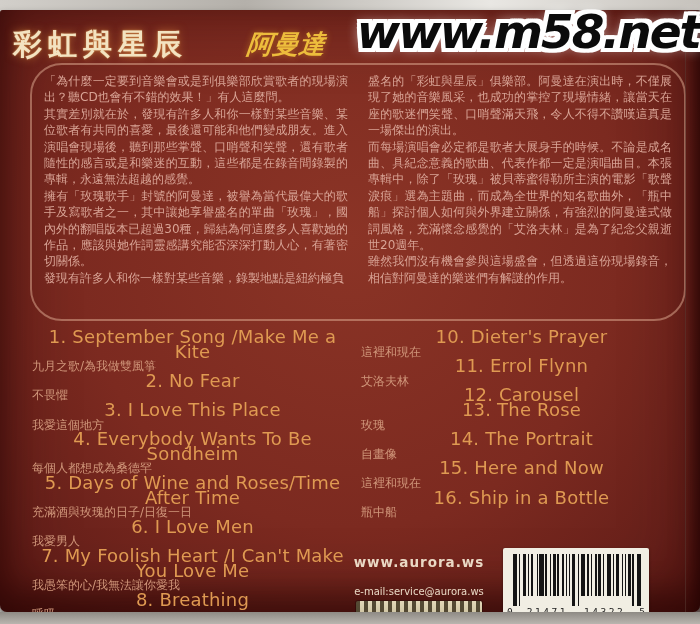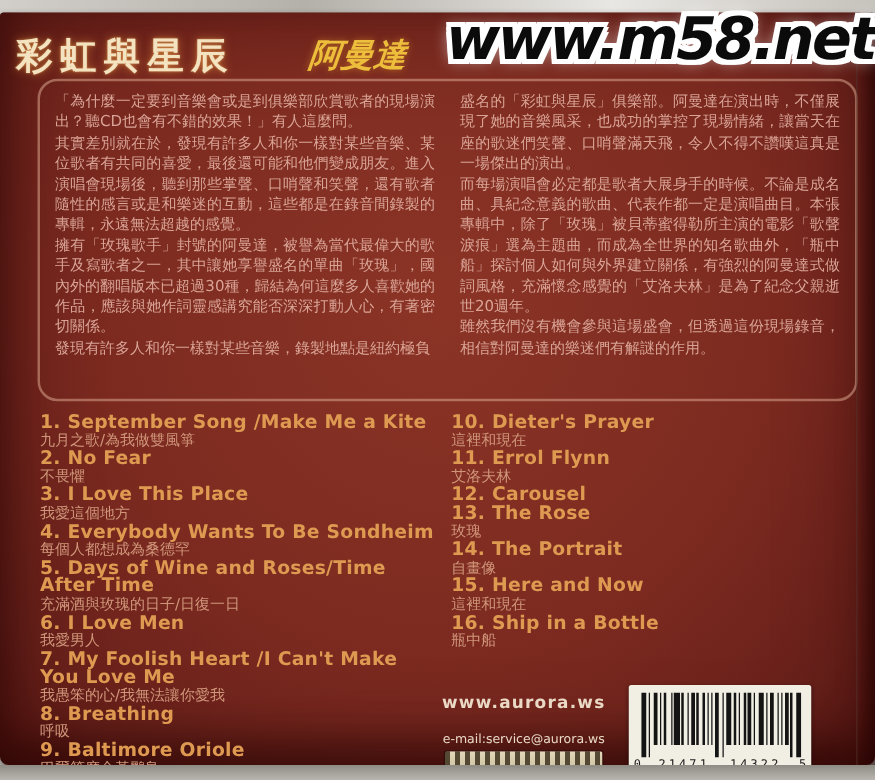--- a/index.html
+++ b/index.html
@@ -41,33 +41,33 @@
     font-size:47px;font-weight:bold;font-style:italic;letter-spacing:-2px;
     color:#0b0b0b;white-space:nowrap;
     text-shadow:
       -4px -4px 0 #fff,4px -4px 0 #fff,-4px 4px 0 #fff,4px 4px 0 #fff,
       -4px 0 0 #fff,4px 0 0 #fff,0 -4px 0 #fff,0 4px 0 #fff,
       -2px -2px 0 #fff,2px 2px 0 #fff,0 0 14px #fff;
   }
   
   .textbox{
     position:absolute;left:30px;top:53px;width:656px;height:258px;
-    border:2px solid rgba(225,175,150,.5);border-radius:16px;
+    border:2px solid rgba(225,175,150,.5);border-radius:32px;
     padding:8px 12px 6px 12px;box-sizing:border-box;
     display:flex;gap:20px;
   }
   .para-col{flex:1;color:#d9a496;font-size:12px;line-height:16.4px;text-align:justify;}
   .para-col p{margin:0;}
   
   .tracklist{
     position:absolute;left:32px;top:320px;width:650px;
     display:flex;gap:8px;
   }
   .track-col{width:324px;}
-  .track .en{color:#df9a52;font-size:15px;line-height:14.6px;font-weight:bold;letter-spacing:.2px;}
+  .track .en{color:#df9a52;font-size:18px;line-height:14.6px;font-weight:normal;letter-spacing:.2px;text-align:center;}
   .track .zh{color:#d0967a;font-size:12px;line-height:14.6px;}
   
   .contact{
     position:absolute;left:330px;top:544px;width:178px;text-align:center;color:#ead9c5;
   }
   .contact .website{font-size:13.5px;font-weight:bold;letter-spacing:1px;}
   .contact .email{font-size:10px;margin-top:16px;}
   .logo-strip{
     width:126px;height:13px;margin:4px auto 3px auto;border-radius:2px;
     background:

